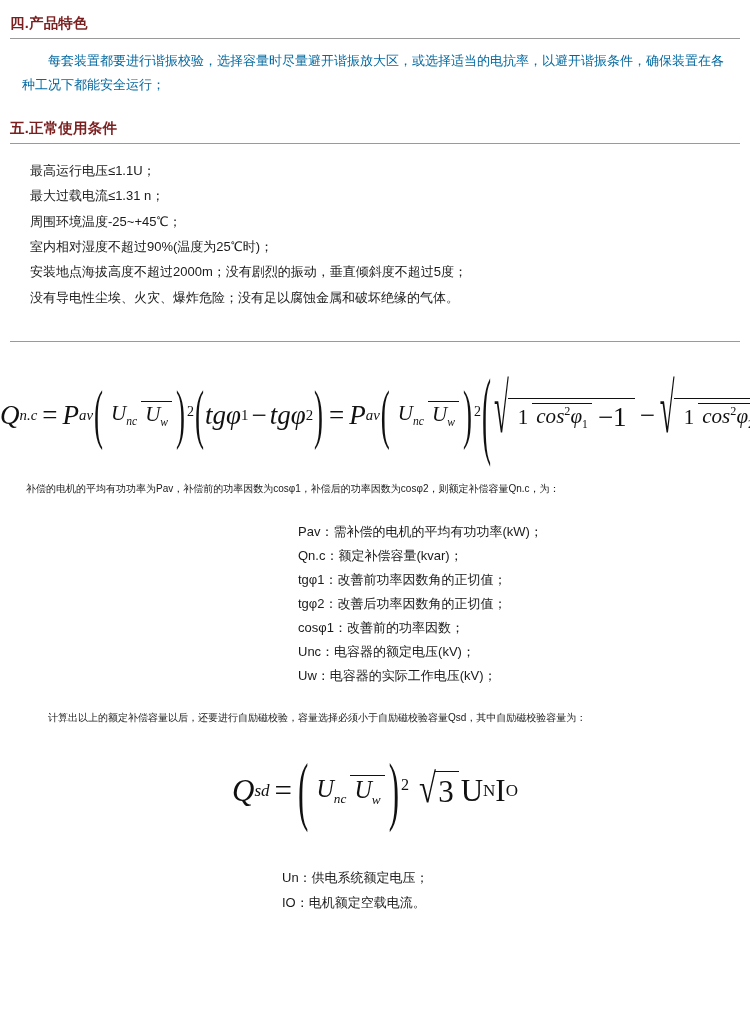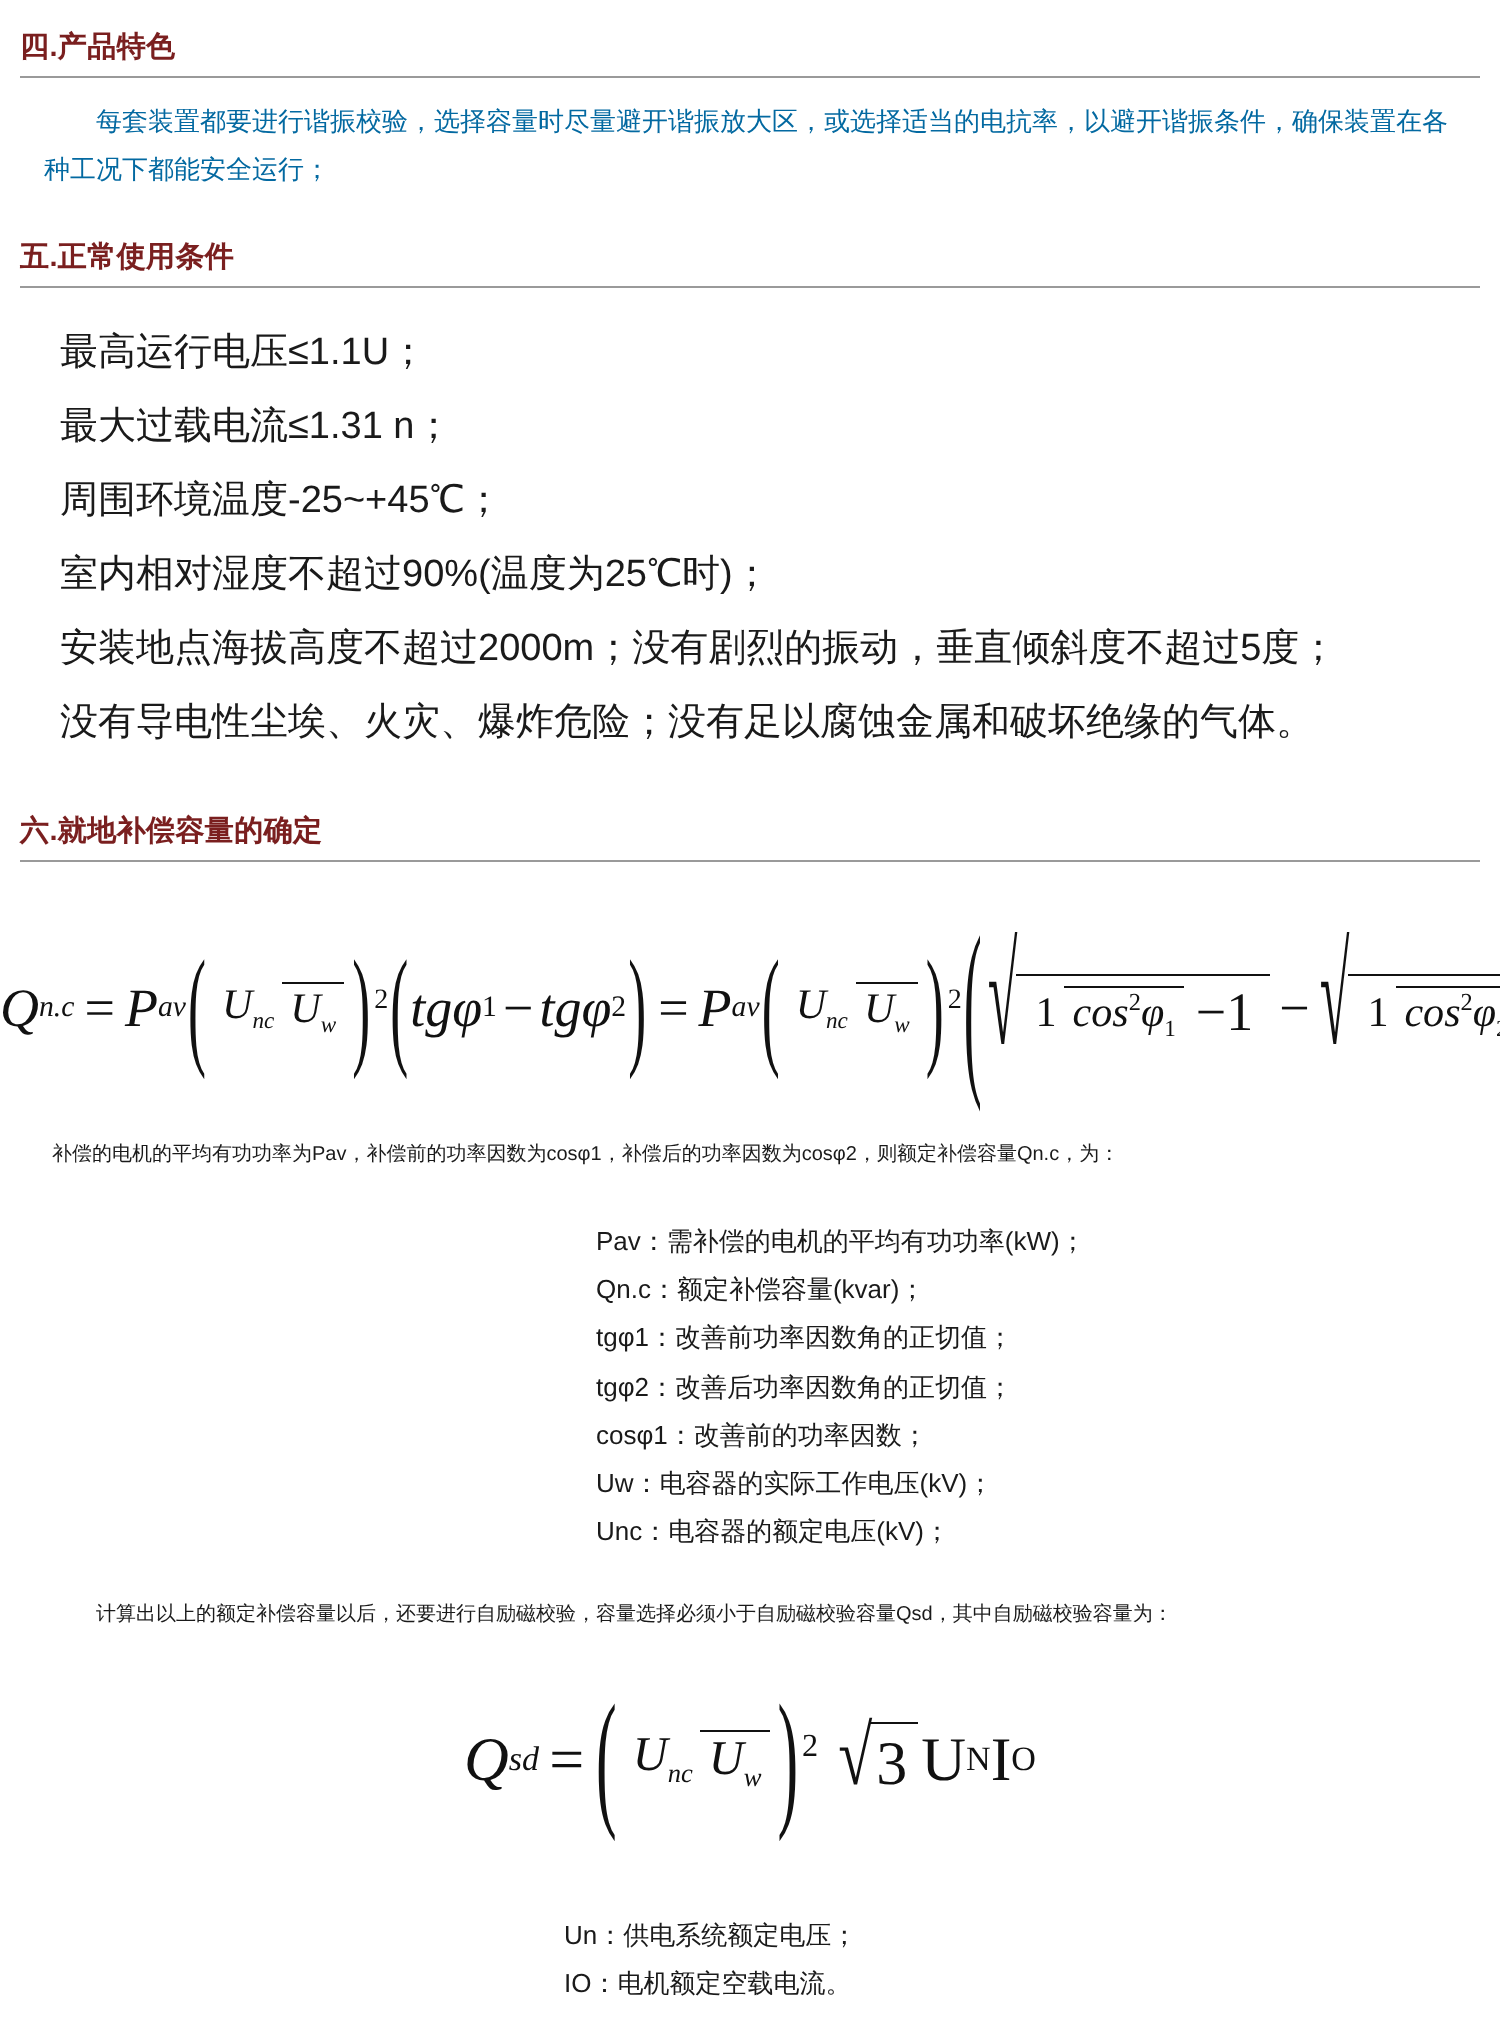--- a/index.html
+++ b/index.html
@@ -39,21 +39,21 @@
   .h-block { padding: 0 10px; }
 
   .body-text {
     font-size: 13px;
     line-height: 1.85;
     color: #0369a1;
   }
   .indent2 { text-indent: 26px; }
 
   .list-block {
-    font-size: 19px;
+    font-size: 13px;
     line-height: 1.95;
     padding-left: 30px;
   }
 
   .para-block {
     font-size: 10px;
     line-height: 1.9;
     padding-left: 26px;
     padding-right: 20px;
   }
@@ -192,21 +192,20 @@
   <div class="list-block" style="padding-top:14px;">
     <div>最高运行电压≤1.1U；</div>
     <div>最大过载电流≤1.31 n；</div>
     <div>周围环境温度-25~+45℃；</div>
     <div>室内相对湿度不超过90%(温度为25℃时)；</div>
     <div>安装地点海拔高度不超过2000m；没有剧烈的振动，垂直倾斜度不超过5度；</div>
     <div>没有导电性尘埃、火灾、爆炸危险；没有足以腐蚀金属和破坏绝缘的气体。</div>
   </div>
 
   <div class="h-block" style="padding-top:26px;">
-    <div class="section-heading">六.就地补偿容量的确定</div>
     <hr class="heading-rule">
   </div>
 
   <div class="formula f1">
     <span class="eqrow">
       <span class="ital">Q</span>
         <span class="sub">n.c</span>
       <span class="opsp">=</span>
       <span class="ital">P</span>
         <span class="sub">av</span>
@@ -281,22 +280,22 @@
   </div>
 
   <div class="para-block" style="padding-top:46px;">补偿的电机的平均有功功率为Pav，补偿前的功率因数为cosφ1，补偿后的功率因数为cosφ2，则额定补偿容量Qn.c，为：</div>
 
   <div class="defs-block" style="padding-top:22px;">
     <div>Pav：需补偿的电机的平均有功功率(kW)；</div>
     <div>Qn.c：额定补偿容量(kvar)；</div>
     <div>tgφ1：改善前功率因数角的正切值；</div>
     <div>tgφ2：改善后功率因数角的正切值；</div>
     <div>cosφ1：改善前的功率因数；</div>
+    <div>Unc：电容器的额定电压(kV)；</div>
     <div>Uw：电容器的实际工作电压(kV)；</div>
-    <div>Unc：电容器的额定电压(kV)；</div>
   </div>
 
   <div class="para-block" style="padding-top:20px;padding-left:48px;">计算出以上的额定补偿容量以后，还要进行自励磁校验，容量选择必须小于自励磁校验容量Qsd，其中自励磁校验容量为：</div>
 
   <div class="formula f2">
     <span class="eqrow">
       <span class="ital">Q</span>
         <span class="sub">sd</span>
       <span class="opsp">=</span>
 

